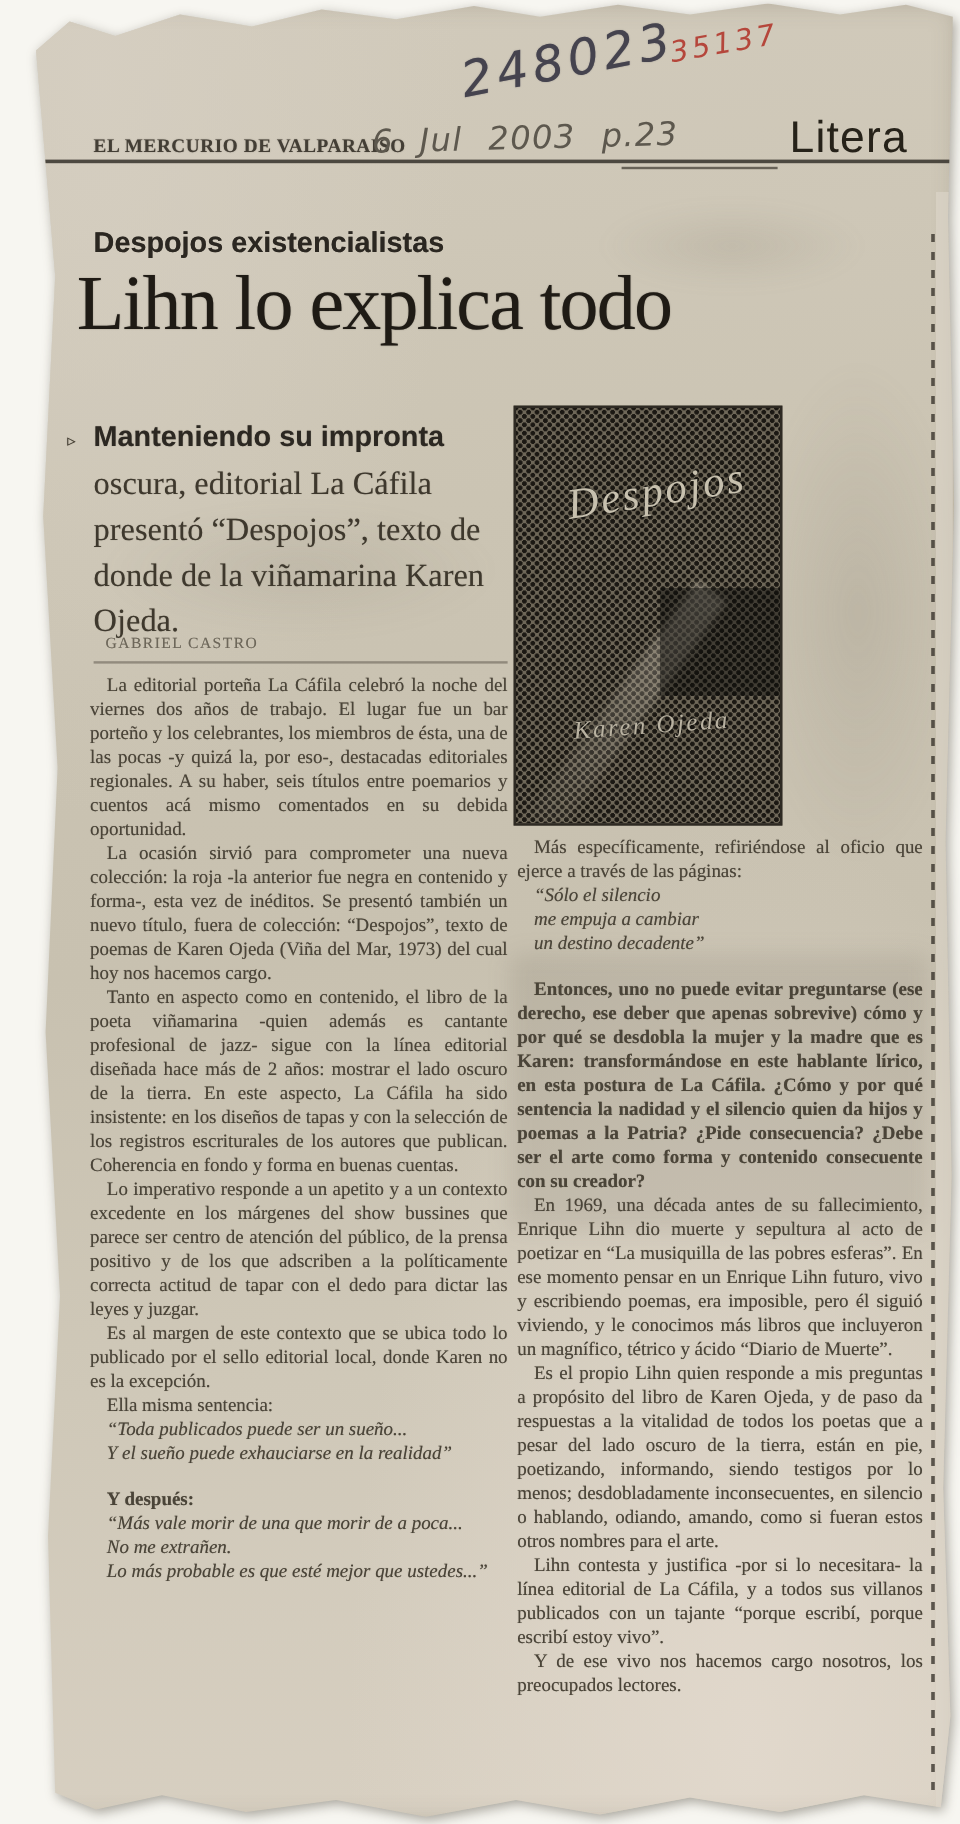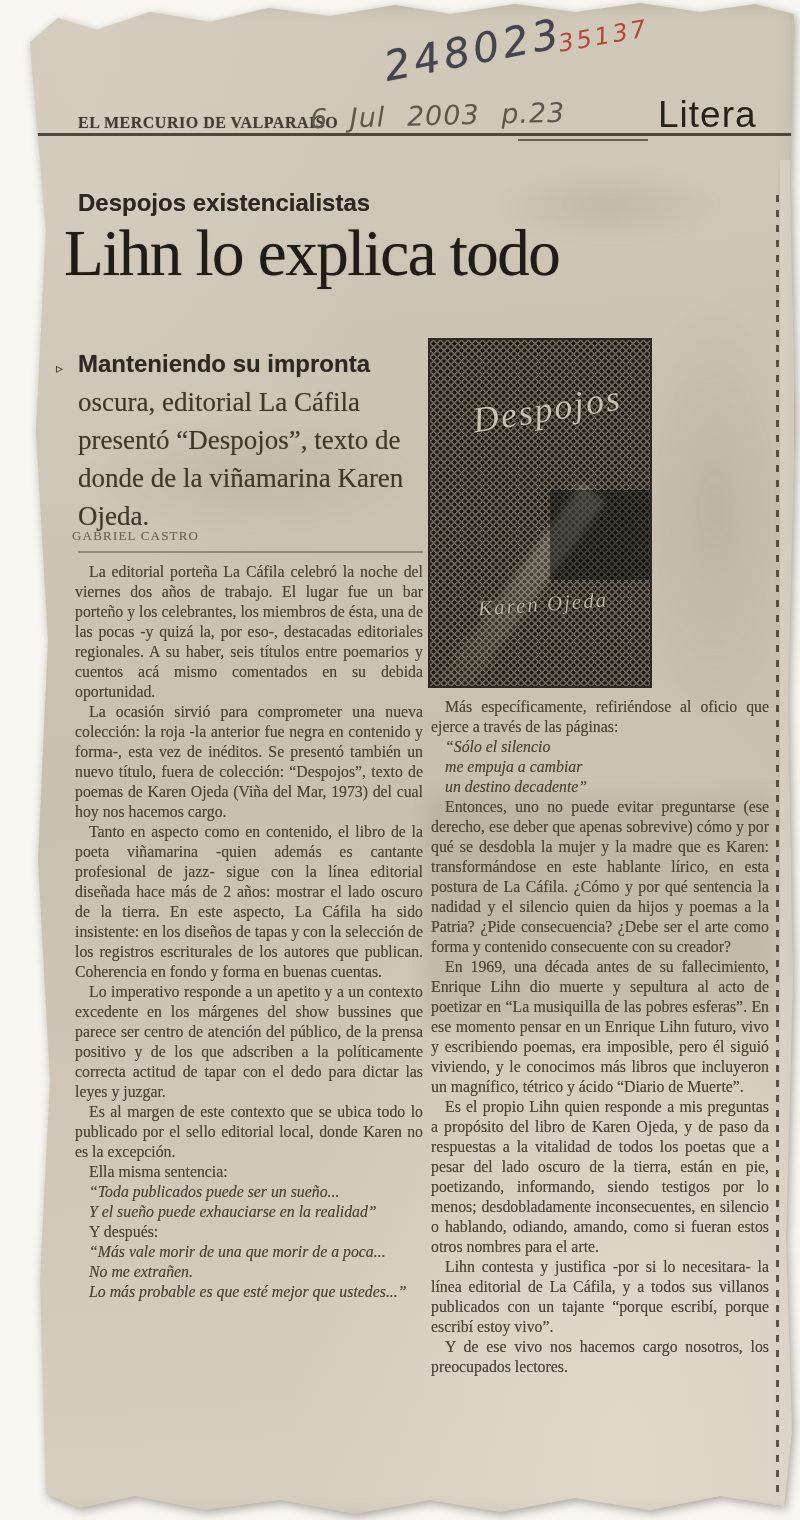--- a/index.html
+++ b/index.html
@@ -38,42 +38,42 @@
   .rule-main{position:absolute;left:34px;top:133px;width:760px;height:3px;background:#35312a;opacity:.85;}
   .rule-sub{position:absolute;left:518px;top:139px;width:130px;height:2px;background:#4d483f;opacity:.8;}
 
   .kicker{position:absolute;left:78px;top:189px;font-family:"Liberation Sans",sans-serif;font-weight:bold;font-size:24px;color:#2b2721;text-shadow:0 0 .5px rgba(43,39,33,.6);}
   .headline{position:absolute;left:64px;top:216px;font-family:"Liberation Serif",serif;font-size:65px;letter-spacing:-1.5px;color:#1f1b15;text-shadow:0 0 1px rgba(31,27,21,.5);white-space:nowrap;}
 
   .lead{position:absolute;left:78px;top:344px;width:350px;font-size:27px;line-height:38px;color:#3e382d;text-shadow:0 0 .8px rgba(62,56,45,.45);}
   .lead-bullet{position:absolute;left:-22px;top:6px;font-size:14px;color:#3e382d;}
   .lead-bold{font-family:"Liberation Sans",sans-serif;font-weight:bold;font-size:24px;color:#2c2822;}
 
-  .byline{position:absolute;left:72px;top:528px;font-size:13px;letter-spacing:1.2px;color:#6d675a;text-shadow:0 0 .5px rgba(109,103,90,.5);}
+  .byline{position:absolute;left:88px;top:528px;font-size:13px;letter-spacing:1.2px;color:#6d675a;text-shadow:0 0 .5px rgba(109,103,90,.5);}
   .byline-rule{position:absolute;left:78px;top:551px;width:345px;height:2px;background:rgba(88,82,70,.5);}
 
   .cover{position:absolute;left:428px;top:338px;width:224px;height:350px;border:2px solid #2e2a23;box-sizing:border-box;
     background-color:#6e6758;
     background-image:
       radial-gradient(circle,#1b1813 38%,rgba(27,24,19,0) 44%),
       radial-gradient(circle,#1b1813 38%,rgba(27,24,19,0) 44%);
     background-size:7px 7px;background-position:0 0,3.5px 3.5px;
     overflow:hidden;}
   .cover-dark{position:absolute;left:120px;top:150px;width:104px;height:90px;background:rgba(12,10,8,.45);}
   .cover-smear{position:absolute;left:78px;top:130px;width:30px;height:240px;transform:rotate(36deg);
     background:linear-gradient(rgba(205,197,182,.4),rgba(205,197,182,.05));filter:blur(3px);}
   .cover-title{position:absolute;left:42px;top:48px;font-family:"Liberation Serif",serif;font-style:italic;font-size:36px;color:#c7c0ae;transform:rotate(-9deg);letter-spacing:2px;text-shadow:0 0 2px rgba(0,0,0,.8);}
   .cover-author{position:absolute;left:48px;top:252px;font-family:"Liberation Serif",serif;font-style:italic;font-size:21px;color:#b9b2a1;transform:rotate(-4deg);letter-spacing:2px;text-shadow:0 0 2px rgba(0,0,0,.8);}
 
   .col{position:absolute;font-size:15.8px;line-height:20px;color:#49432f;color:#4a4438;text-align:justify;text-shadow:0 0 .6px rgba(74,68,56,.55);}
   .col-left{left:75px;top:562px;width:348px;}
   .col-right{left:431px;top:697px;width:338px;}
   .bp{margin:0;text-indent:14px;}
   .bp.q{font-style:italic;}
-  .bp.mt{}
+  .bp.mt{margin-top:18px;font-weight:bold;}
 
   .edge-dash{position:absolute;left:776px;top:195px;width:3px;height:1300px;
     background:repeating-linear-gradient(to bottom,rgba(48,43,36,.75) 0 7px,rgba(48,43,36,0) 7px 15px);}
   .edge-strip{position:absolute;left:780px;top:160px;width:14px;height:1350px;background:rgba(222,215,203,.6);}
 </style>
 </head>
 <body>
 
 <div class="canvas">
   <div class="paper-wrap">

